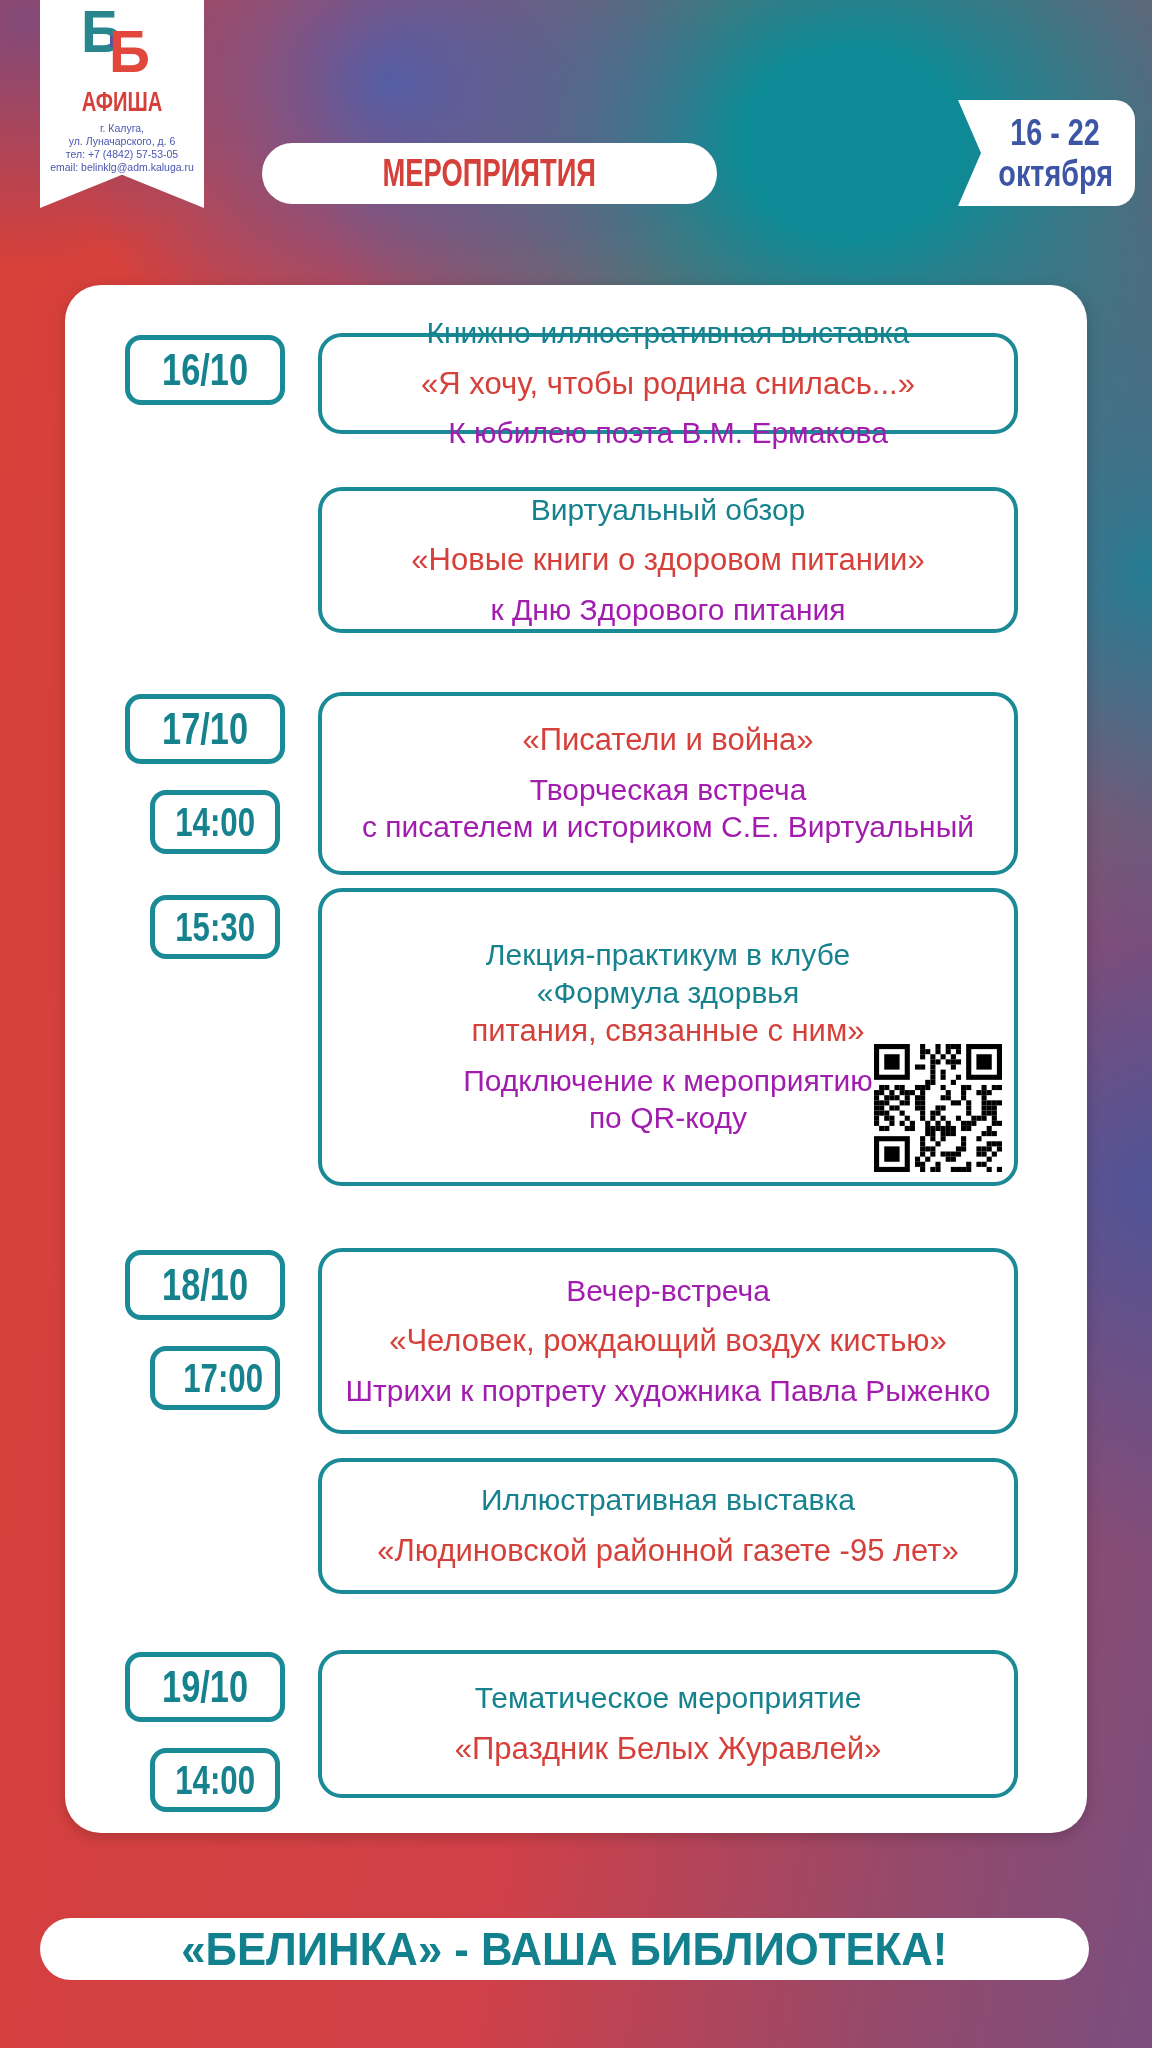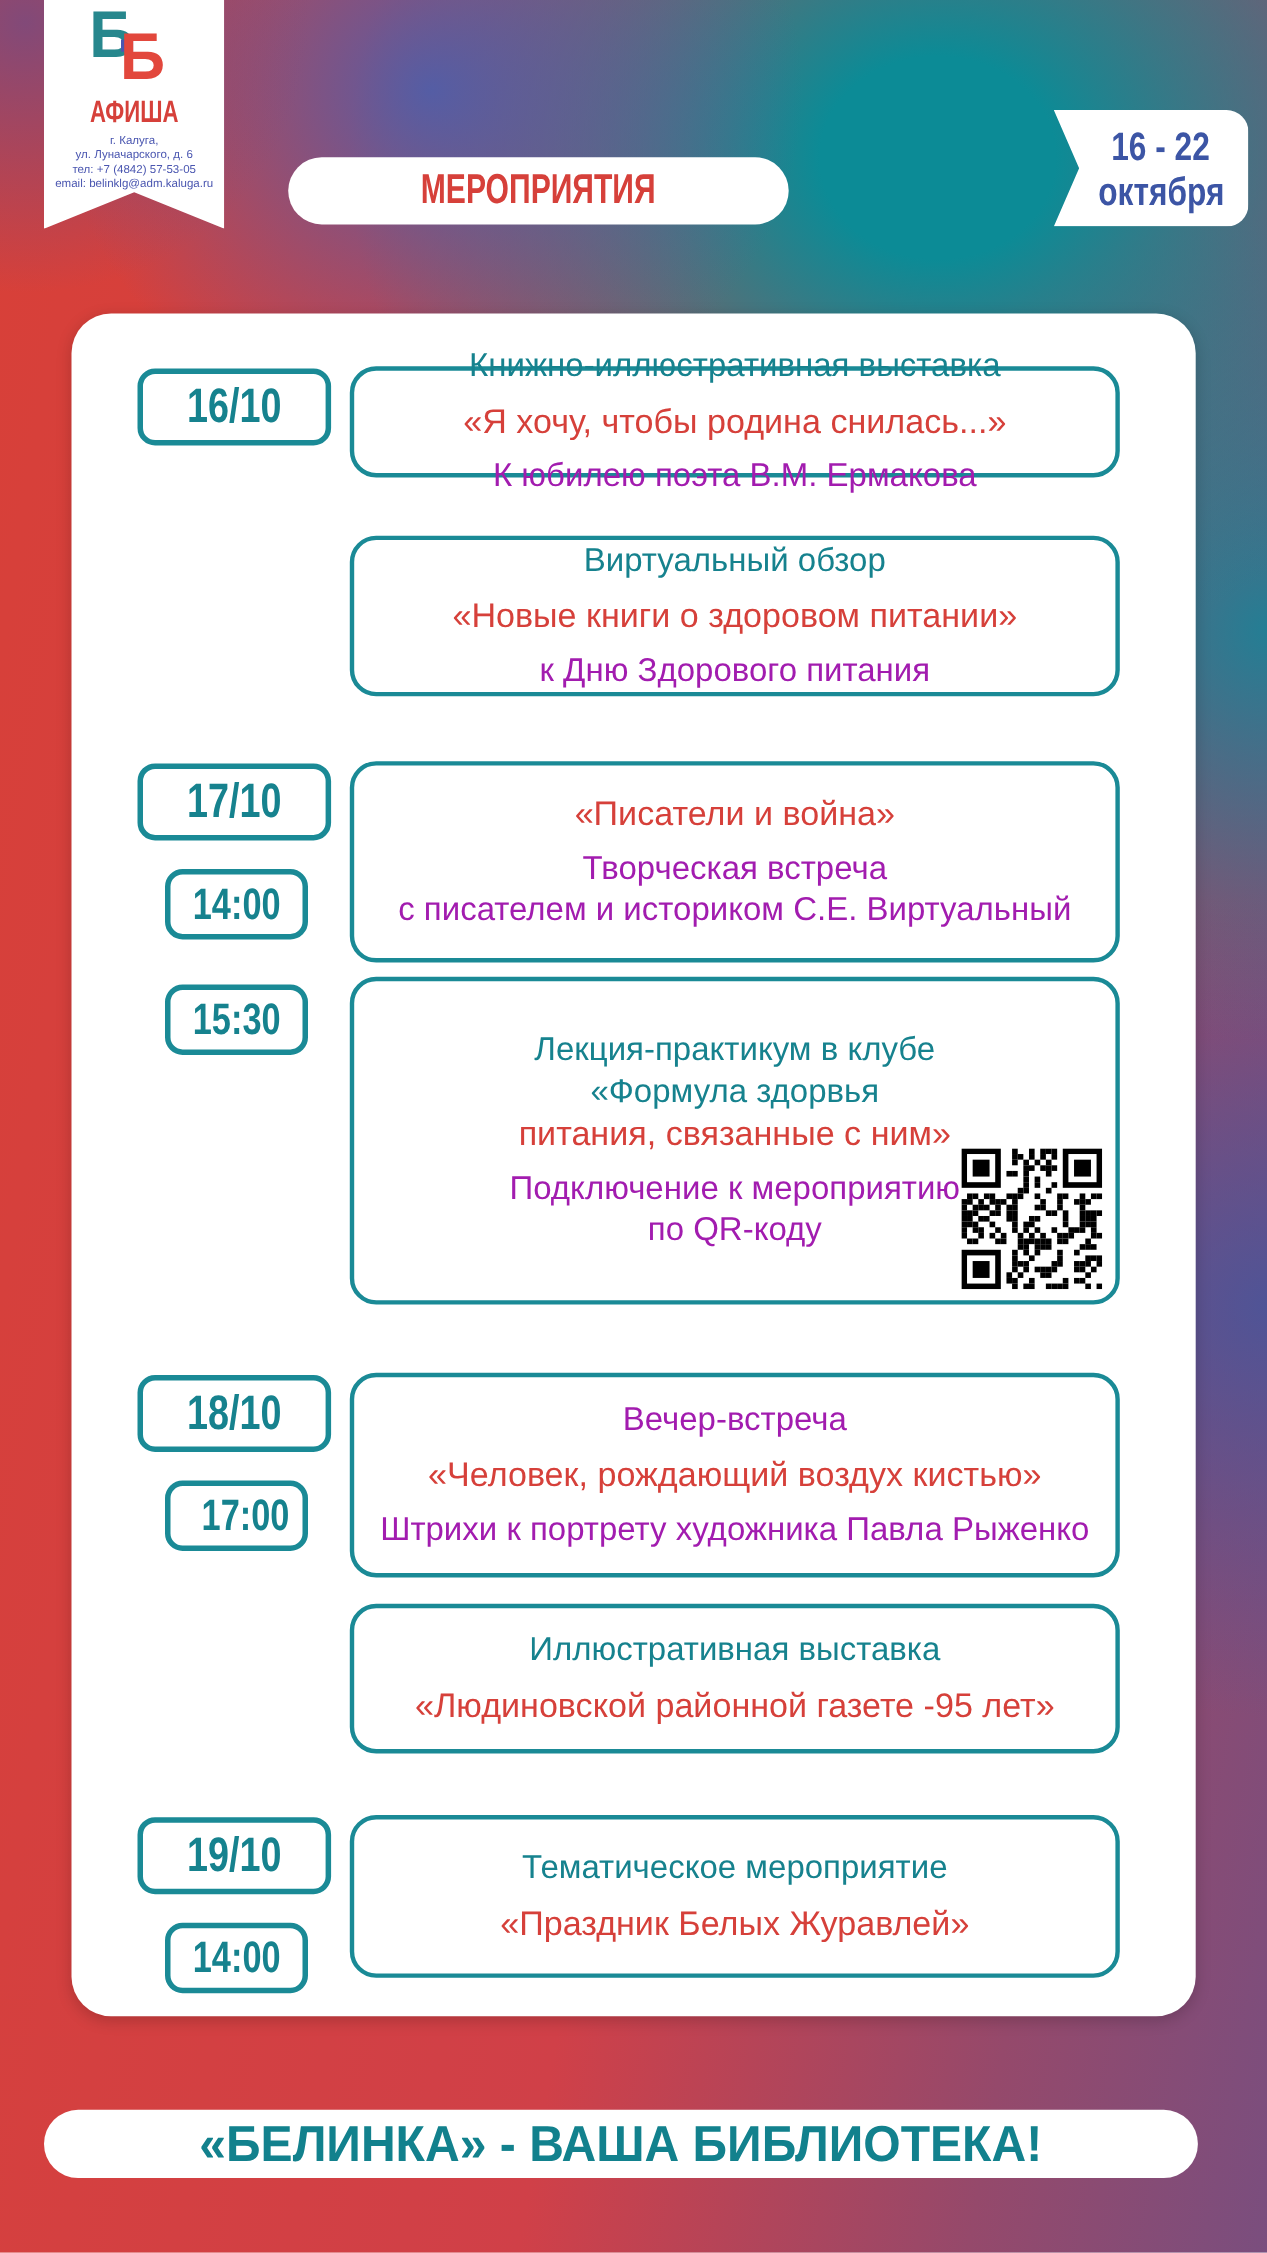--- a/index.html
+++ b/index.html
@@ -33,21 +33,21 @@
   .date-flag{position:absolute;left:958px;top:100px;width:177px;height:106px;background:#fff;
     border-radius:0 20px 20px 0;clip-path:polygon(0 0,100% 0,100% 100%,0 100%,13% 50%);
     display:flex;flex-direction:column;align-items:center;justify-content:center;padding-left:18px;box-sizing:border-box;}
   .date-flag .l{font-weight:bold;font-size:36px;line-height:41px;color:#3C55A5;display:block;
     transform:scaleX(.8);white-space:nowrap;}
   
   .card{position:absolute;left:65px;top:285px;width:1022px;height:1548px;background:#fff;
     border-radius:36px;box-shadow:0 4px 14px rgba(0,0,0,.18);}
   .badge{position:absolute;box-sizing:border-box;border:5px solid #1A8A96;border-radius:16px;
     background:#fff;display:flex;align-items:center;justify-content:center;color:#16828E;font-weight:bold;}
-  .badge.date{left:60px;width:176px;height:70px;font-size:44px;}
+  .badge.date{left:60px;width:160px;height:70px;font-size:44px;}
   .badge.time{left:85px;width:130px;height:64px;font-size:40px;}
   .badge .txt{display:inline-block;transform:scaleX(.78);white-space:nowrap;}
   .ebox{position:absolute;left:253px;width:700px;box-sizing:border-box;border:4px solid #1A8A96;
     border-radius:24px;background:#fff;display:flex;flex-direction:column;align-items:center;
     justify-content:center;padding:12px 10px;}
   .line{text-align:center;white-space:nowrap;line-height:1.15;}
   .line + .line{margin-top:15px;}
   .line.cont{margin-top:3px;}
   .line.t{color:#16828E;font-size:30px;}
   .line.b{color:#a21caf;font-size:30px;}

